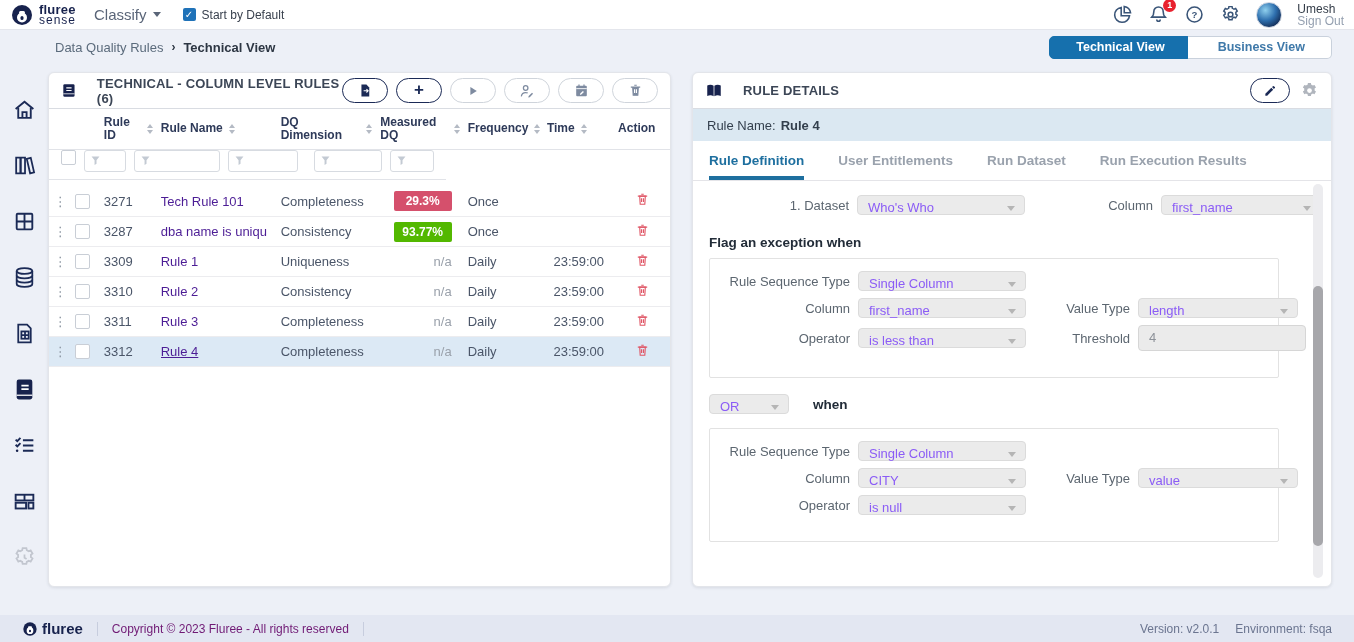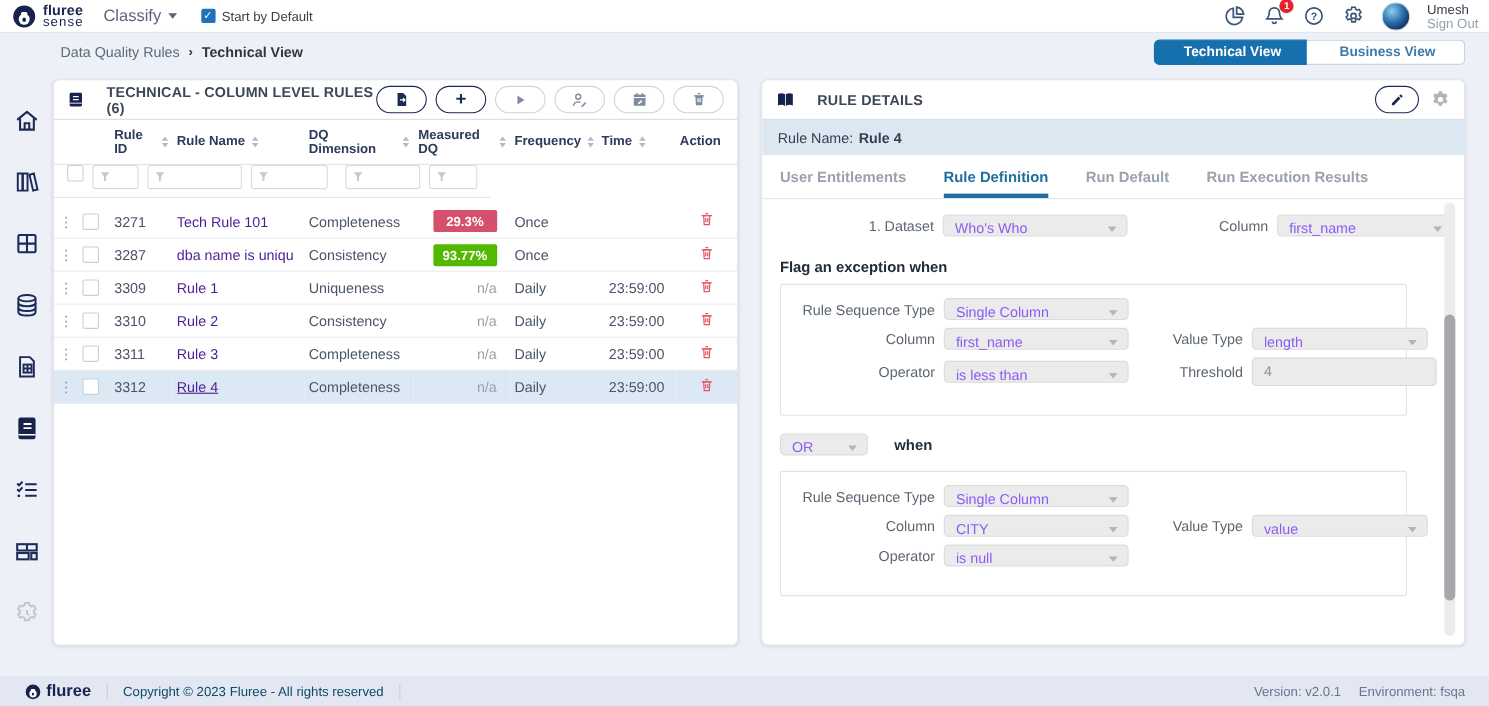--- a/index.html
+++ b/index.html
@@ -104,21 +104,21 @@
   .vtrack { position:absolute; right:8px; top:3px; width:10px; height:394px; background:#ececef; border-radius:6px; }
   .vthumb { position:absolute; right:8px; top:105px; width:10px; height:260px; background:#a7a7ab; border-radius:6px; cursor:grab; }
   .head-gear { margin-left:10px; cursor:pointer; }
   .editbtn { width:40px; height:25px; border:1.5px solid #1b2a56; border-radius:13px; display:flex; align-items:center; justify-content:center; cursor:pointer; margin-left:auto; }
 
   
   .footer { height:27px; background:#e3e7f2; display:flex; align-items:center; padding:0 22px; flex:0 0 auto; gap:14px; }
   .flogo { display:flex; align-items:center; gap:4px; }
   .flogo span { font-size:15px; font-weight:bold; color:#17224d; }
   .fdiv { width:1px; height:14px; background:#c7cdde; }
-  .fcopy { font-size:12px; color:#0c4a6e; }
+  .fcopy { font-size:12px; color:#701a75; }
   .fright { margin-left:auto; display:flex; gap:16px; font-size:12px; color:#6b7590; }
 </style>
 </head>
 <body>
 
 <header class="topbar">
   <div class="brand">
     <svg width="24" height="24" viewBox="0 0 24 24">
         <circle cx="12" cy="12" r="10" fill="#17224d"></circle>
         <circle cx="12" cy="14.5" r="5" fill="#fff"></circle>
@@ -569,23 +569,23 @@
           </svg>
       </div>
     </div>
 
     <div class="rulename-bar">
       <span>Rule Name:</span>
       <b>Rule 4</b>
     </div>
 
     <div class="tabs">
+      <div class="tab active">Rule Definition</div>
       <div class="tab">User Entitlements</div>
-      <div class="tab active">Rule Definition</div>
-      <div class="tab">Run Default</div>
+      <div class="tab">Run Dataset</div>
       <div class="tab">Run Execution Results</div>
     </div>
 
     <div class="form-scroll">
       <div class="frow">
         <div class="flabel">1. Dataset</div>
         <div class="sel w168">Who's Who</div>
         <div class="flabel2" style="width:128px">Column</div>
         <div class="sel w160">first_name</div>
       </div>

